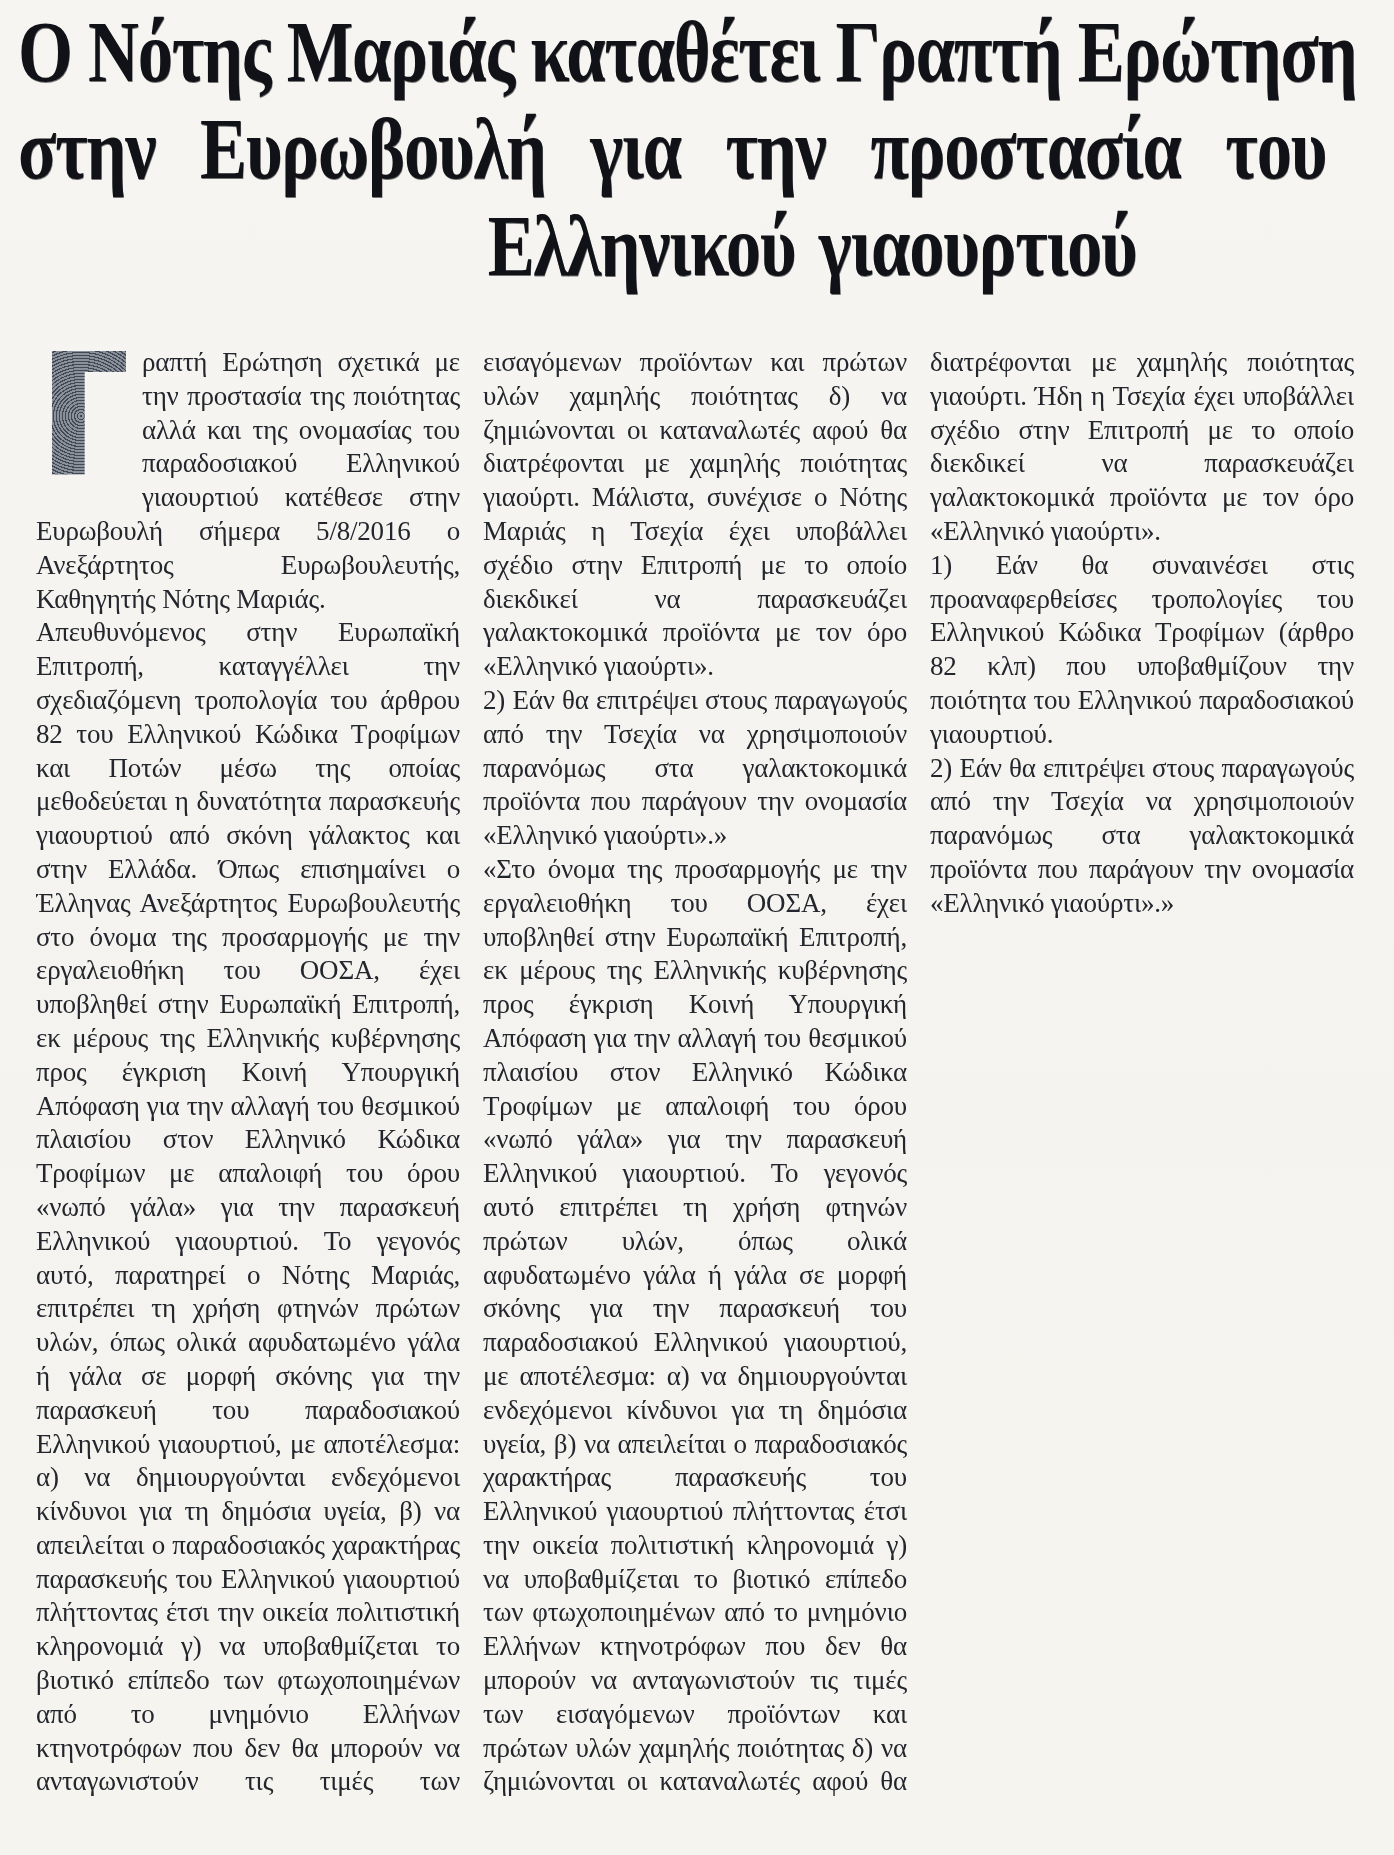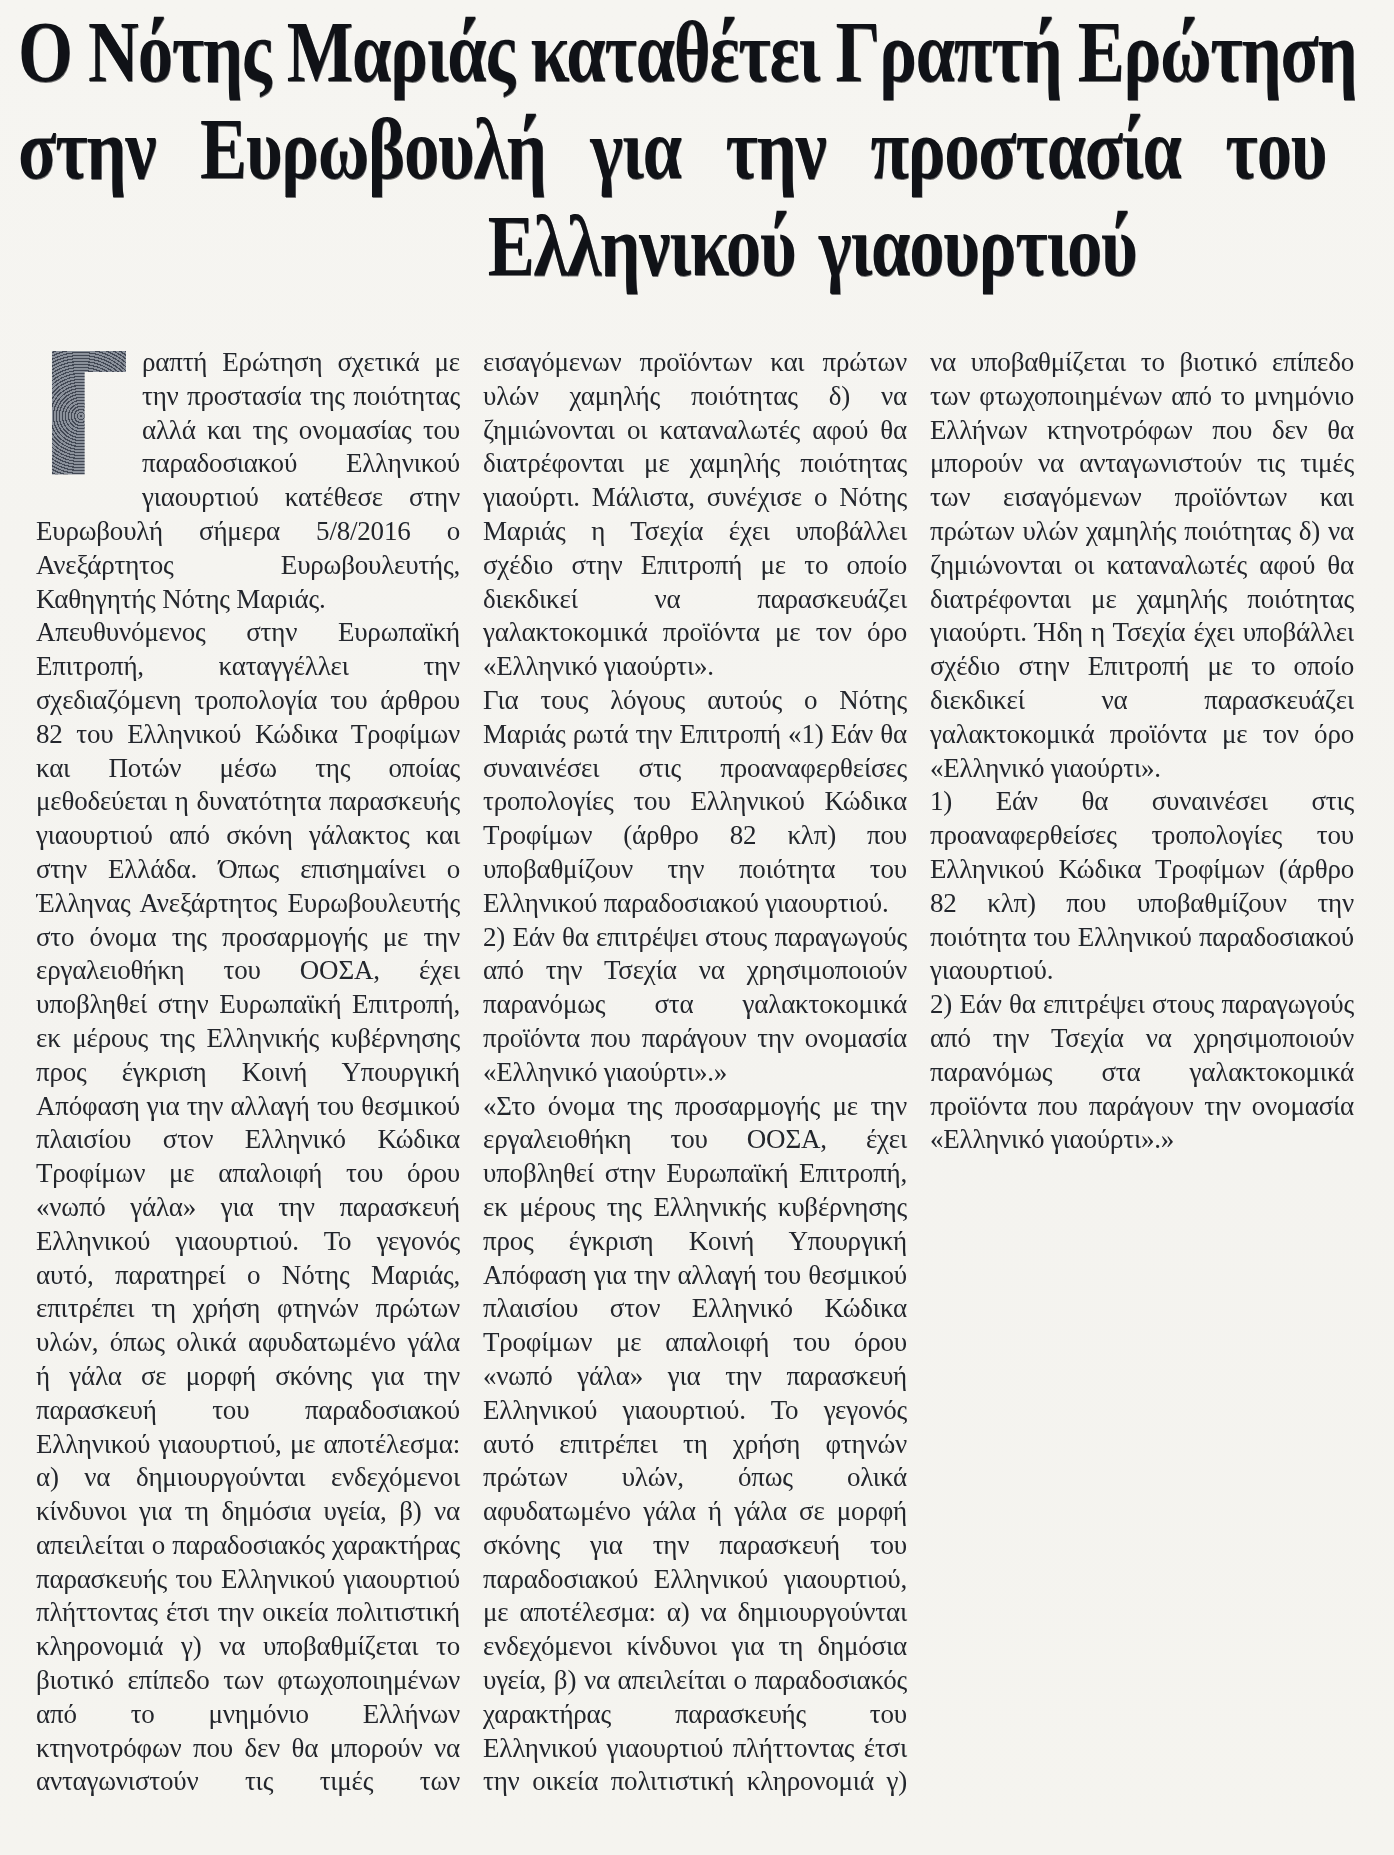--- a/index.html
+++ b/index.html
@@ -86,18 +86,17 @@
 
 <header class="headline">
   <div class="hl hl-1">Ο Νότης Μαριάς καταθέτει Γραπτή Ερώτηση</div>
   <div class="hl hl-2">στην Ευρωβουλή για την προστασία του</div>
   <div class="hl hl-3">Ελληνικού γιαουρτιού</div>
 </header>
 
 <section class="article-body">
   <p><span class="dropcap">Γ</span><span>ραπτή Ερώτηση σχετικά με την προστασία της ποιότητας αλλά και της ονομασίας του παραδοσιακού Ελληνικού γιαουρτιού κατέθεσε στην Ευρωβουλή σήμερα 5/8/2016 ο Ανεξάρτητος Ευρωβουλευτής, Καθηγητής Νότης Μαριάς.</span></p>
   <p><span>Απευθυνόμενος στην Ευρωπαϊκή Επιτροπή, καταγγέλλει την σχεδιαζόμενη τροπολογία του άρθρου 82 του Ελληνικού Κώδικα Τροφίμων και Ποτών μέσω της οποίας μεθοδεύεται η δυνατότητα παρασκευής γιαουρτιού από σκόνη γάλακτος και στην Ελλάδα. Όπως επισημαίνει ο Έλληνας Ανεξάρτητος Ευρωβουλευτής στο όνομα της προσαρμογής με την εργαλειοθήκη του ΟΟΣΑ, έχει υποβληθεί στην Ευρωπαϊκή Επιτροπή, εκ μέρους της Ελληνικής κυβέρνησης προς έγκριση Κοινή Υπουργική Απόφαση για την αλλαγή του θεσμικού πλαισίου στον Ελληνικό Κώδικα Τροφίμων με απαλοιφή του όρου «νωπό γάλα» για την παρασκευή Ελληνικού γιαουρτιού. Το γεγονός αυτό, παρατηρεί ο Νότης Μαριάς, επιτρέπει τη χρήση φτηνών πρώτων υλών, όπως ολικά αφυδατωμένο γάλα ή γάλα σε μορφή σκόνης για την παρασκευή του παραδοσιακού Ελληνικού γιαουρτιού, με αποτέλεσμα: α) να δημιουργούνται ενδεχόμενοι κίνδυνοι για τη δημόσια υγεία, β) να απειλείται ο παραδοσιακός χαρακτήρας παρασκευής του Ελληνικού γιαουρτιού πλήττοντας έτσι την οικεία πολιτιστική κληρονομιά γ) να υποβαθμίζεται το βιοτικό επίπεδο των φτωχοποιημένων από το μνημόνιο Ελλήνων κτηνοτρόφων που δεν θα μπορούν να ανταγωνιστούν τις τιμές των εισαγόμενων προϊόντων και πρώτων υλών χαμηλής ποιότητας δ) να ζημιώνονται οι καταναλωτές αφού θα διατρέφονται με χαμηλής ποιότητας γιαούρτι. Μάλιστα, συνέχισε ο Νότης Μαριάς η Τσεχία έχει υποβάλλει σχέδιο στην Επιτροπή με το οποίο διεκδικεί να παρασκευάζει γαλακτοκομικά προϊόντα με τον όρο «Ελληνικό γιαούρτι».</span></p>
-  <p><span>Για τους λόγους αυτούς ο Νότης Μαριάς ρωτά την Επιτροπή «1) Εάν θα συναινέσει στις προαναφερθείσες τροπολογίες του Ελληνικού Κώδικα Τροφίμων (άρθρο 82 κλπ) που υποβαθμίζουν την ποιότητα του Ελληνικού παραδοσιακού γιαουρτιού.</span></p>
   <p><span>2) Εάν θα επιτρέψει στους παραγωγούς από την Τσεχία να χρησιμοποιούν παρανόμως στα γαλακτοκομικά προϊόντα που παράγουν την ονομασία «Ελληνικό γιαούρτι».»</span></p>
   <p><span>«Στο όνομα της προσαρμογής με την εργαλειοθήκη του ΟΟΣΑ, έχει υποβληθεί στην Ευρωπαϊκή Επιτροπή, εκ μέρους της Ελληνικής κυβέρνησης προς έγκριση Κοινή Υπουργική Απόφαση για την αλλαγή του θεσμικού πλαισίου στον Ελληνικό Κώδικα Τροφίμων με απαλοιφή του όρου «νωπό γάλα» για την παρασκευή Ελληνικού γιαουρτιού. Το γεγονός αυτό επιτρέπει τη χρήση φτηνών πρώτων υλών, όπως ολικά αφυδατωμένο γάλα ή γάλα σε μορφή σκόνης για την παρασκευή του παραδοσιακού Ελληνικού γιαουρτιού, με αποτέλεσμα: α) να δημιουργούνται ενδεχόμενοι κίνδυνοι για τη δημόσια υγεία, β) να απειλείται ο παραδοσιακός χαρακτήρας παρασκευής του Ελληνικού γιαουρτιού πλήττοντας έτσι την οικεία πολιτιστική κληρονομιά γ) να υποβαθμίζεται το βιοτικό επίπεδο των φτωχοποιημένων από το μνημόνιο Ελλήνων κτηνοτρόφων που δεν θα μπορούν να ανταγωνιστούν τις τιμές των εισαγόμενων προϊόντων και πρώτων υλών χαμηλής ποιότητας δ) να ζημιώνονται οι καταναλωτές αφού θα διατρέφονται με χαμηλής ποιότητας γιαούρτι. Ήδη η Τσεχία έχει υποβάλλει σχέδιο στην Επιτροπή με το οποίο διεκδικεί να παρασκευάζει γαλακτοκομικά προϊόντα με τον όρο «Ελληνικό γιαούρτι».</span></p>
   <p><span>1) Εάν θα συναινέσει στις προαναφερθείσες τροπολογίες του Ελληνικού Κώδικα Τροφίμων (άρθρο 82 κλπ) που υποβαθμίζουν την ποιότητα του Ελληνικού παραδοσιακού γιαουρτιού.</span></p>
   <p><span>2) Εάν θα επιτρέψει στους παραγωγούς από την Τσεχία να χρησιμοποιούν παρανόμως στα γαλακτοκομικά προϊόντα που παράγουν την ονομασία «Ελληνικό γιαούρτι».»</span></p>
 </section>
 
 </body></html>

